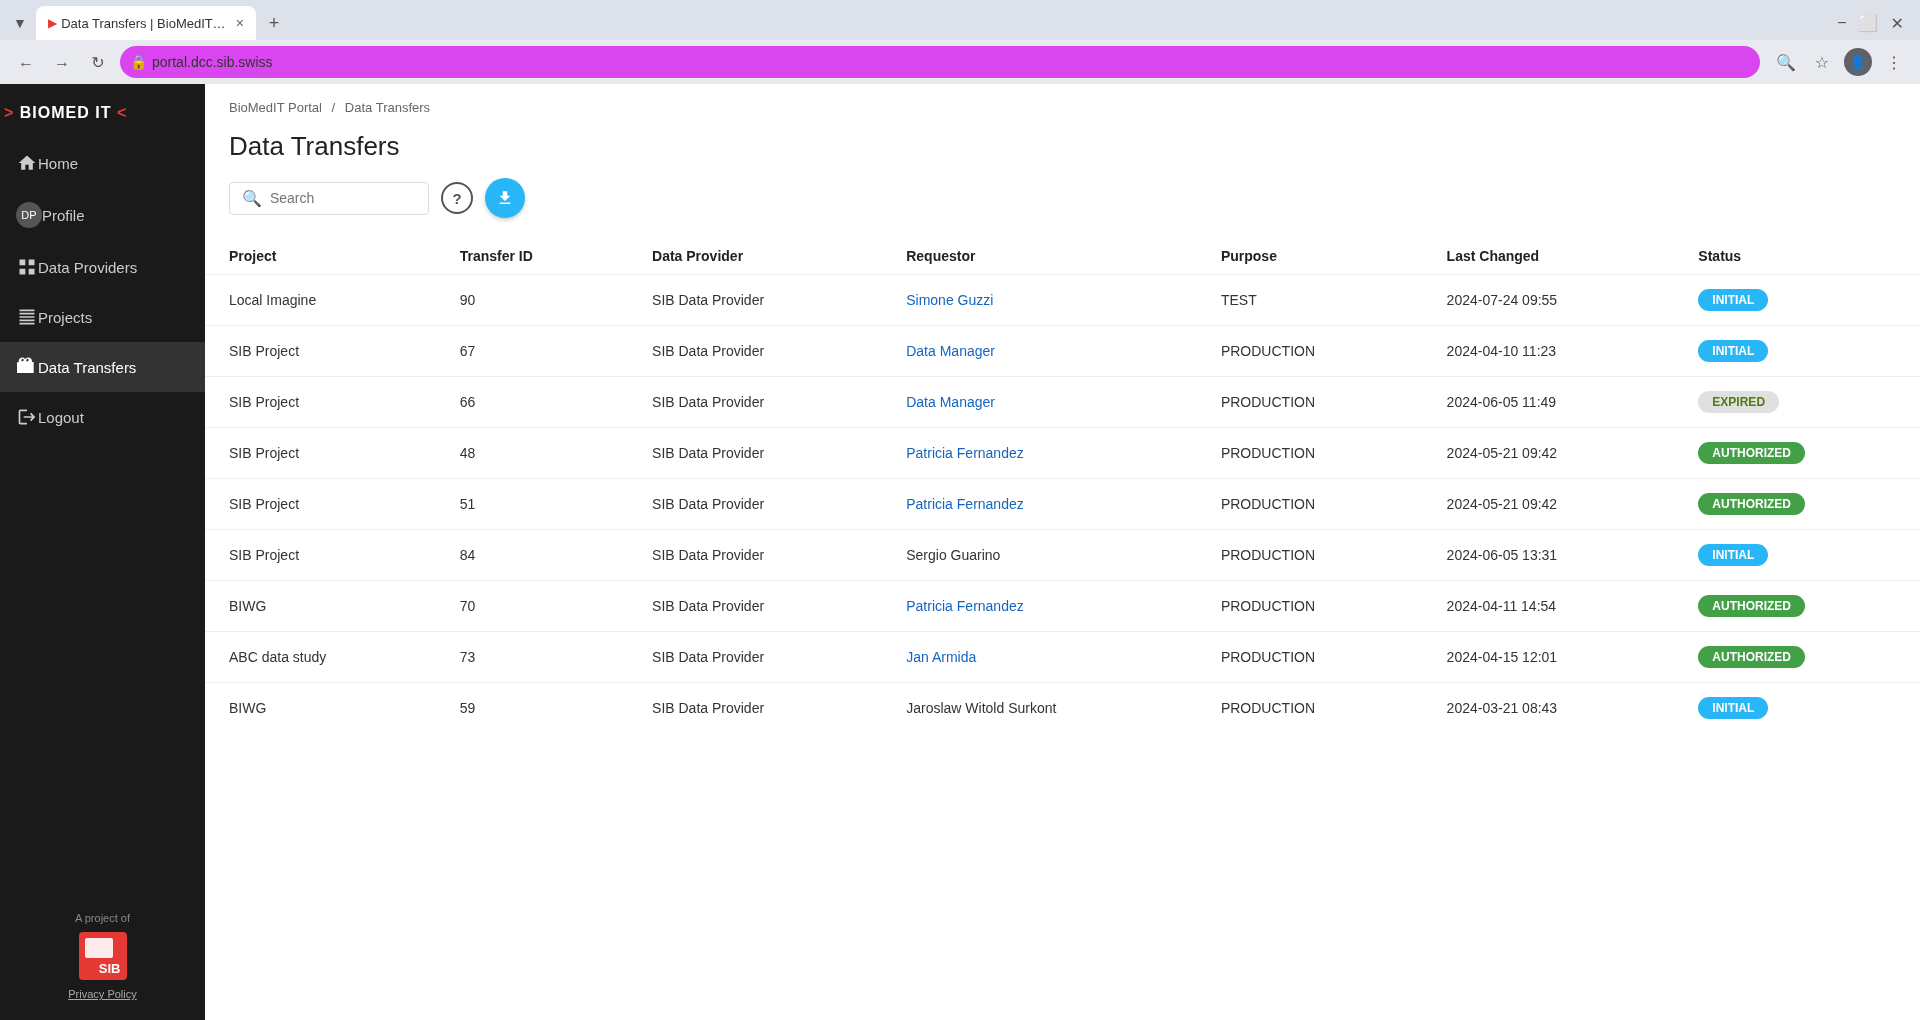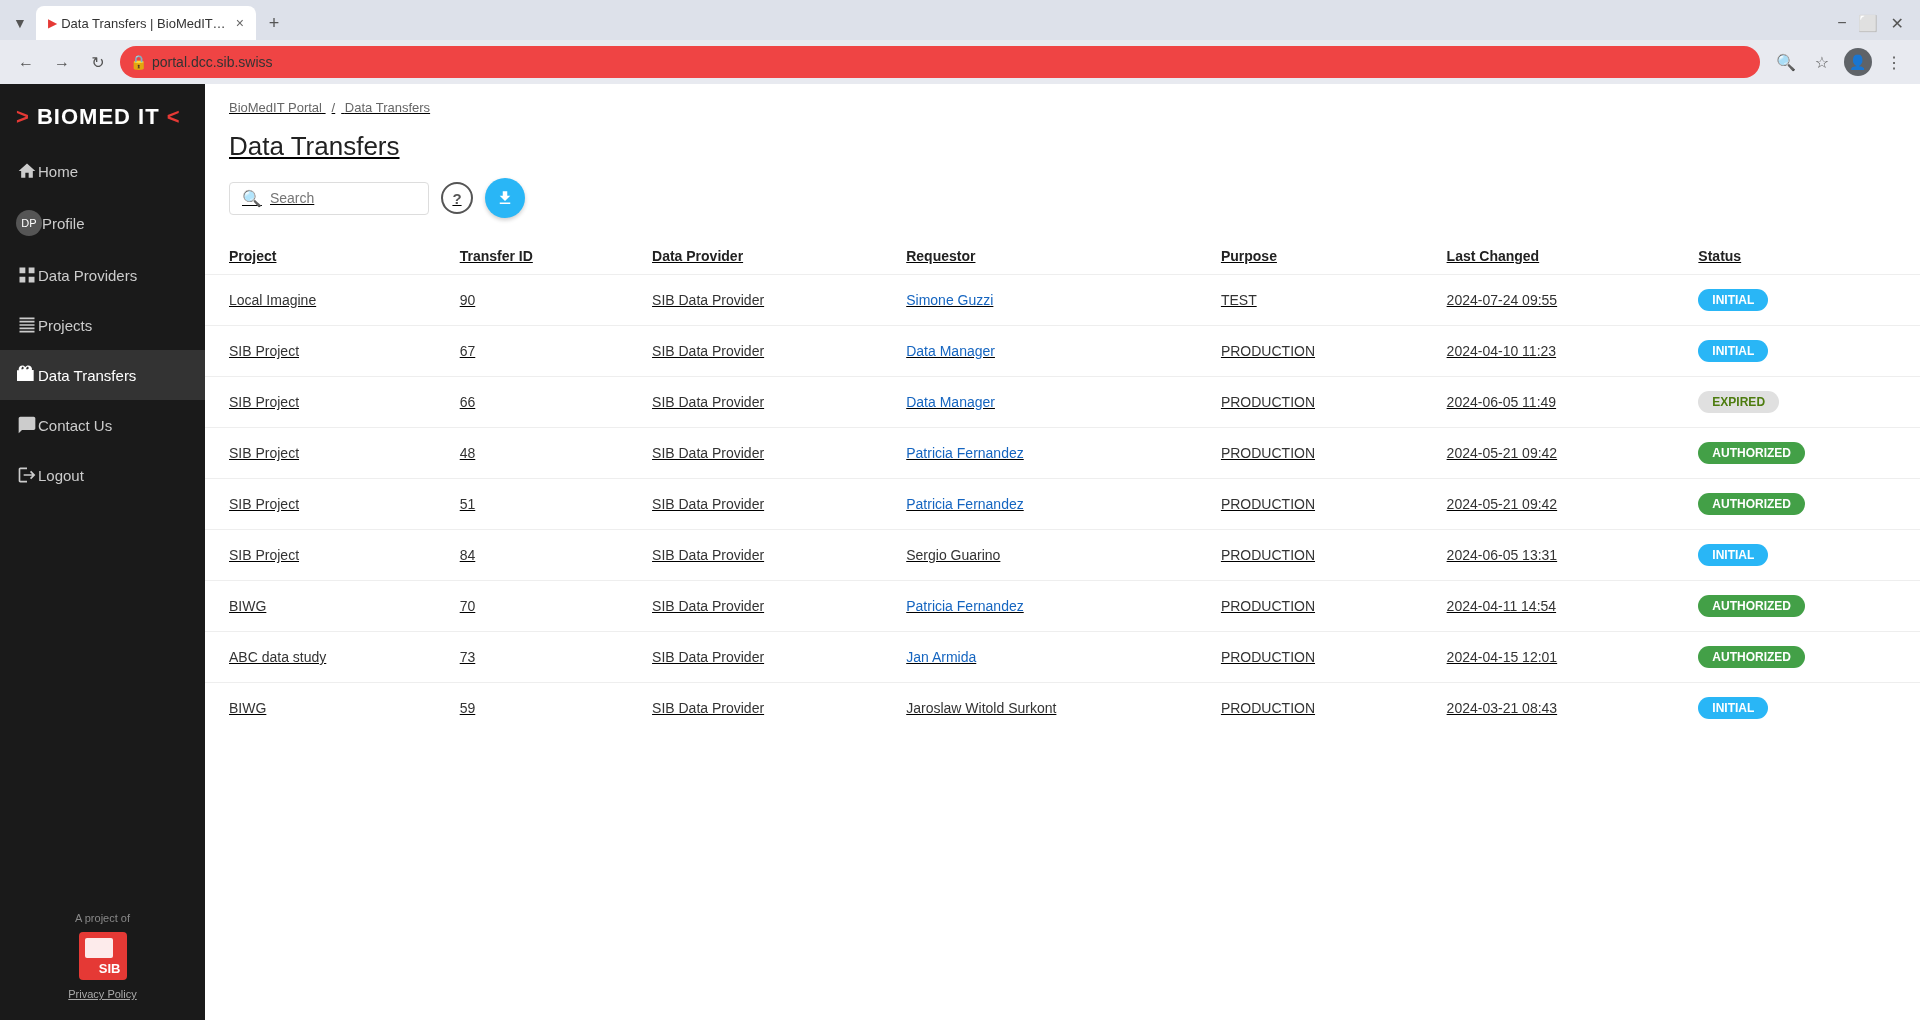--- a/index.html
+++ b/index.html
@@ -11,48 +11,48 @@
     .tab-back-btn { width: 24px; height: 24px; display: flex; align-items: center; justify-content: center; color: #555; font-size: 14px; cursor: pointer; margin-right: 4px; }
     .tab { display: flex; align-items: center; background: white; border-radius: 8px 8px 0 0; padding: 6px 12px; font-size: 13px; color: #333; max-width: 220px; height: 34px; position: relative; }
     .tab-title { flex: 1; overflow: hidden; text-overflow: ellipsis; white-space: nowrap; }
     .tab-close { margin-left: 8px; color: #666; font-size: 14px; cursor: pointer; }
     .tab-new { width: 28px; height: 28px; display: flex; align-items: center; justify-content: center; font-size: 18px; color: #555; cursor: pointer; margin-left: 4px; }
     .window-controls { margin-left: auto; display: flex; gap: 12px; padding-right: 8px; }
     .win-btn { font-size: 16px; color: #555; cursor: pointer; }
 
     .address-bar-row { display: flex; align-items: center; padding: 6px 12px; background: #e8eaf0; height: 44px; gap: 8px; }
     .nav-btn { width: 28px; height: 28px; display: flex; align-items: center; justify-content: center; color: #555; font-size: 16px; cursor: pointer; border-radius: 50%; }
-    .address-input { flex: 1; height: 32px; border-radius: 16px; border: none; background: #ef4444; padding: 0 12px 0 32px; font-size: 14px; color: #333; outline: none; position: relative; }
+    .address-input { flex: 1; height: 32px; border-radius: 16px; border: none; background: #d946ef; padding: 0 12px 0 32px; font-size: 14px; color: #333; outline: none; position: relative; }
     .address-container { flex: 1; position: relative; display: flex; align-items: center; }
     .address-icon { position: absolute; left: 10px; color: #666; font-size: 14px; z-index: 1; }
     .toolbar-icons { display: flex; align-items: center; gap: 8px; margin-left: 4px; }
     .toolbar-icon { width: 28px; height: 28px; display: flex; align-items: center; justify-content: center; color: #555; font-size: 16px; cursor: pointer; border-radius: 50%; }
     .profile-icon { width: 28px; height: 28px; background: #5f6368; border-radius: 50%; display: flex; align-items: center; justify-content: center; color: white; font-size: 14px; cursor: pointer; }
 
     
     .app-container { display: flex; flex: 1; overflow: hidden; }
 
     
     .sidebar { width: 205px; background: #1a1a1a; color: white; display: flex; flex-direction: column; flex-shrink: 0; }
-    .logo { padding: 20px 16px 16px; font-size: 22px; font-weight: bold; letter-spacing: 1px; }
+    .logo { padding: 20px 4px 16px; font-size: 16px; font-weight: bold; letter-spacing: 1px; }
     .logo-text { color: white; }
     .logo-gt { color: #e53935; }
     .logo-lt { color: #e53935; }
 
     .nav-item { display: flex; align-items: center; padding: 14px 16px; cursor: pointer; font-size: 15px; color: #ccc; gap: 0; }
     .nav-item.active { background: #333; color: white; }
     .nav-icon { width: 22px; height: 22px; display: flex; align-items: center; justify-content: center; flex-shrink: 0; }
     .nav-avatar { width: 26px; height: 26px; background: #555; border-radius: 50%; display: flex; align-items: center; justify-content: center; font-size: 11px; color: white; flex-shrink: 0; }
 
     .sidebar-footer { margin-top: auto; padding: 20px 16px; text-align: center; }
     .sidebar-footer-text { font-size: 11px; color: #888; margin-bottom: 8px; }
     .privacy-link { font-size: 11px; color: #aaa; text-decoration: underline; cursor: pointer; }
 
     
-    .main-content { flex: 1; background: white; overflow-y: auto; padding: 0; text-decoration: underline; }
+    .main-content { flex: 1; background: white; overflow-y: auto; padding: 0; }
 
     .breadcrumb { padding: 16px 24px 8px; font-size: 13px; color: #666; }
     .breadcrumb a { color: #666; text-decoration: none; }
     .breadcrumb-sep { margin: 0 6px; }
 
     .page-title { padding: 8px 24px 16px; font-size: 26px; font-weight: 500; color: #222; }
 
     .search-toolbar { display: flex; align-items: center; gap: 12px; padding: 0 24px 20px; }
     .search-box { display: flex; align-items: center; border: 1px solid #ddd; border-radius: 4px; padding: 6px 12px; gap: 8px; min-width: 200px; }
     .search-icon-inner { color: #888; font-size: 16px; }
@@ -151,28 +151,20 @@
 
     <div class="nav-item active">
       <div class="nav-icon">
         <svg width="20" height="20" viewBox="0 0 24 24" fill="currentColor">
             <path d="M20 6h-2.18c.07-.44.18-.88.18-1.33C18 2.54 15.96.5 13.5.5c-1.44 0-2.7.71-3.5 1.79C9.2 1.21 7.94.5 6.5.5 4.04.5 2 2.54 2 5c0 .45.11.89.18 1.33H0v13h20V6zm-7.5-4c.96 0 1.5.54 1.5 1.5S13.46 5 12.5 5h-1.63C11.21 3.73 11.86 2 12.5 2zM6.5 2C7.46 2 8 2.54 8 3.5S7.46 5 6.5 5H5.13C5.43 3.73 5.96 2 6.5 2z"></path>
           </svg>
       </div>
       <span>Data Transfers</span>
     </div>
 
-    <div class="nav-item">
-      <div class="nav-icon">
-        <svg width="20" height="20" viewBox="0 0 24 24" fill="currentColor">
-            <path d="M20 2H4c-1.1 0-2 .9-2 2v18l4-4h14c1.1 0 2-.9 2-2V4c0-1.1-.9-2-2-2z"></path>
-          </svg>
-      </div>
-      <span>Contact Us</span>
-    </div>
 
     <div class="nav-item">
       <div class="nav-icon">
         <svg width="20" height="20" viewBox="0 0 24 24" fill="currentColor">
             <path d="M17 7l-1.41 1.41L18.17 11H8v2h10.17l-2.58 2.58L17 17l5-5-5-5zM4 5h8V3H4c-1.1 0-2 .9-2 2v14c0 1.1.9 2 2 2h8v-2H4V5z"></path>
           </svg>
       </div>
       <span>Logout</span>
     </div>
 

